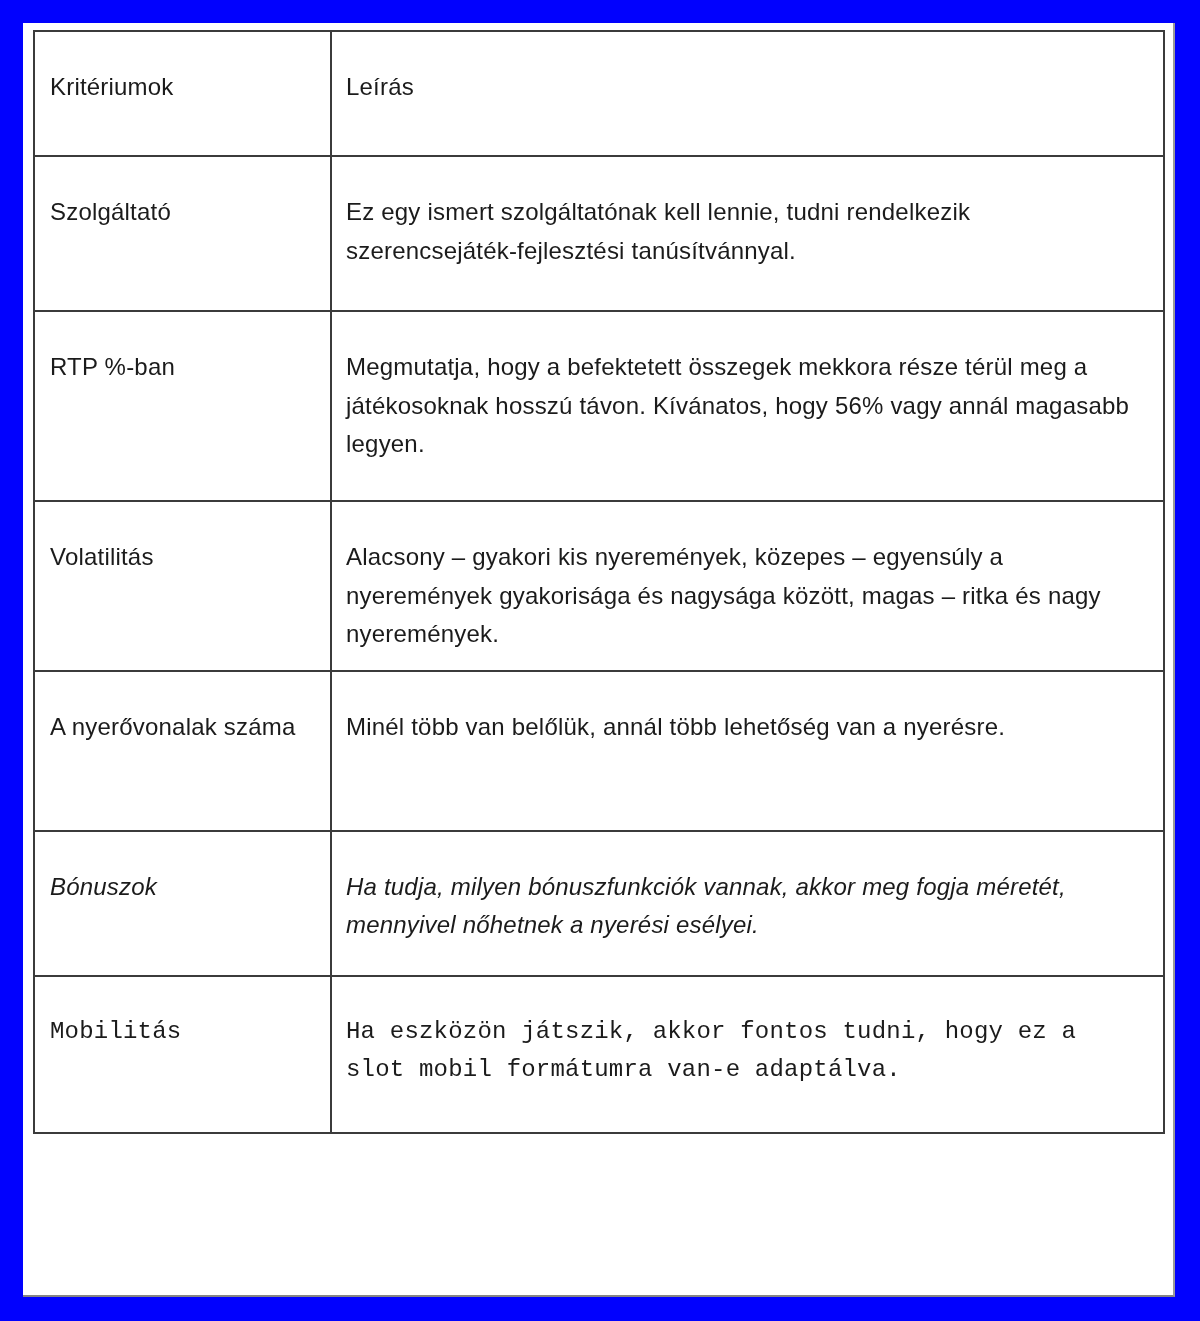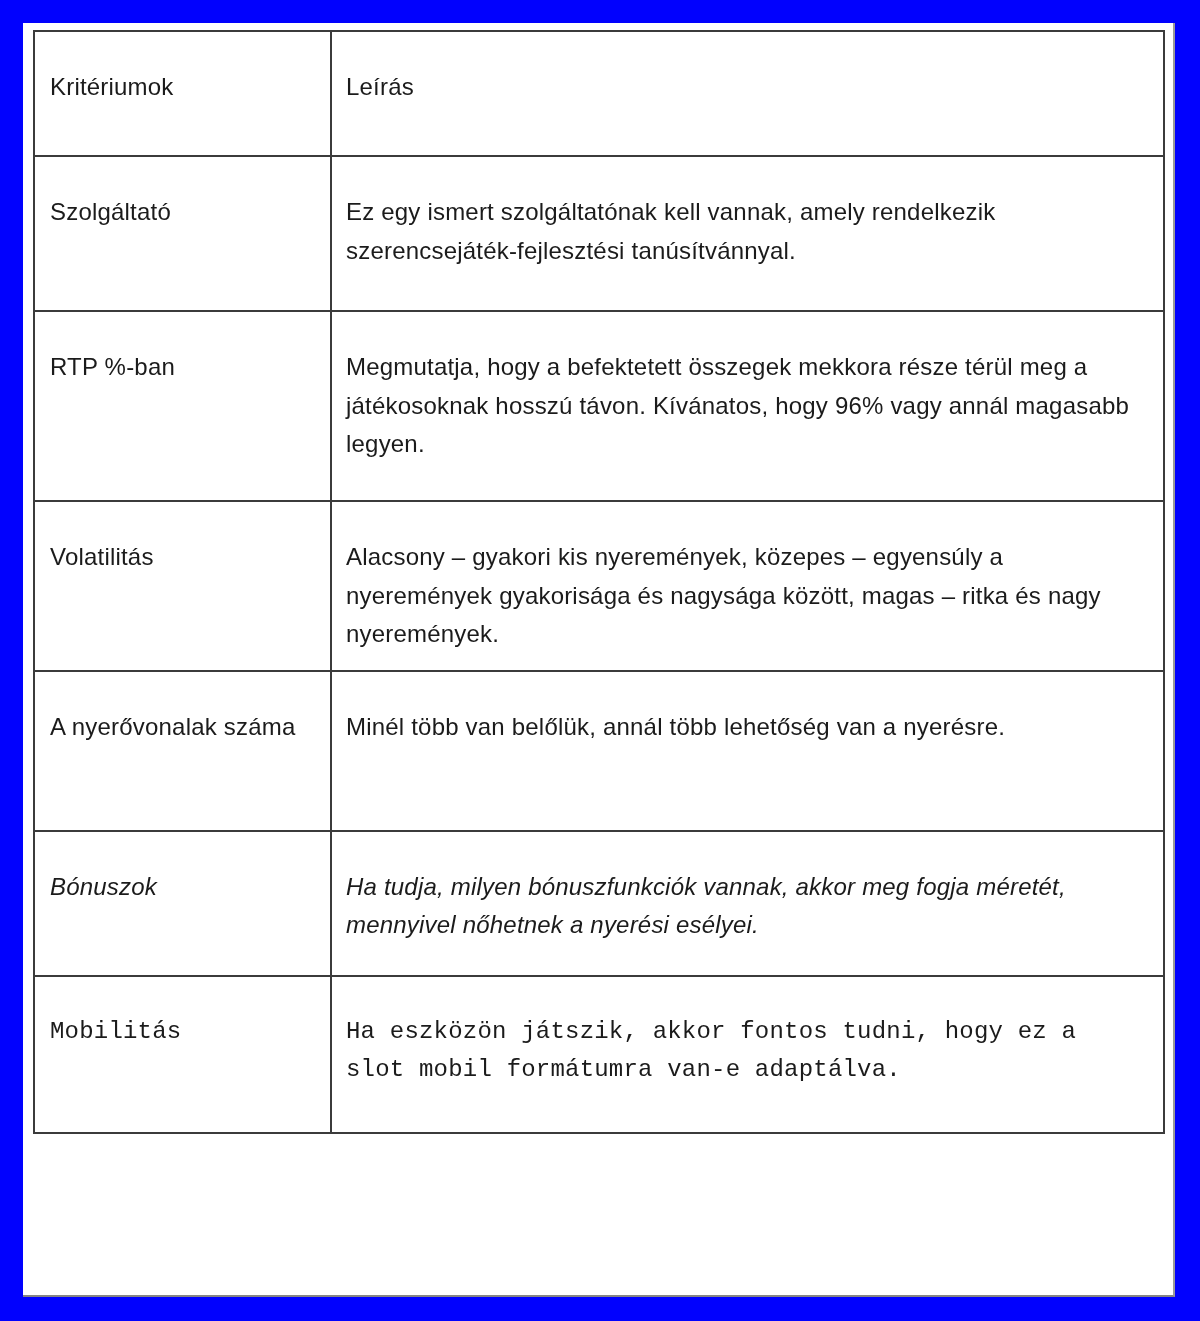--- a/index.html
+++ b/index.html
@@ -75,25 +75,25 @@
     <table class="criteria">
       <thead>
         <tr class="row-header">
           <th class="label-cell">Kritériumok</th>
           <th class="desc-cell">Leírás</th>
         </tr>
       </thead>
       <tbody>
         <tr class="row-0">
           <td class="label-cell">Szolgáltató</td>
-          <td class="desc-cell">Ez egy ismert szolgáltatónak kell vannak, amely rendelkezik szerencsejáték-fejlesztési tanúsítvánnyal.</td>
+          <td class="desc-cell">Ez egy ismert szolgáltatónak kell lennie, tudni rendelkezik szerencsejáték-fejlesztési tanúsítvánnyal.</td>
         </tr>
         <tr class="row-1">
           <td class="label-cell">RTP %-ban</td>
-          <td class="desc-cell">Megmutatja, hogy a befektetett összegek mekkora része térül meg a játékosoknak hosszú távon. Kívánatos, hogy 96% vagy annál magasabb legyen.</td>
+          <td class="desc-cell">Megmutatja, hogy a befektetett összegek mekkora része térül meg a játékosoknak hosszú távon. Kívánatos, hogy 56% vagy annál magasabb legyen.</td>
         </tr>
         <tr class="row-2">
           <td class="label-cell">Volatilitás</td>
           <td class="desc-cell">Alacsony – gyakori kis nyeremények, közepes – egyensúly a nyeremények gyakorisága és nagysága között, magas – ritka és nagy nyeremények.</td>
         </tr>
         <tr class="row-3">
           <td class="label-cell">A nyerővonalak száma</td>
           <td class="desc-cell">Minél több van belőlük, annál több lehetőség van a nyerésre.</td>
         </tr>
         <tr class="row-5">

